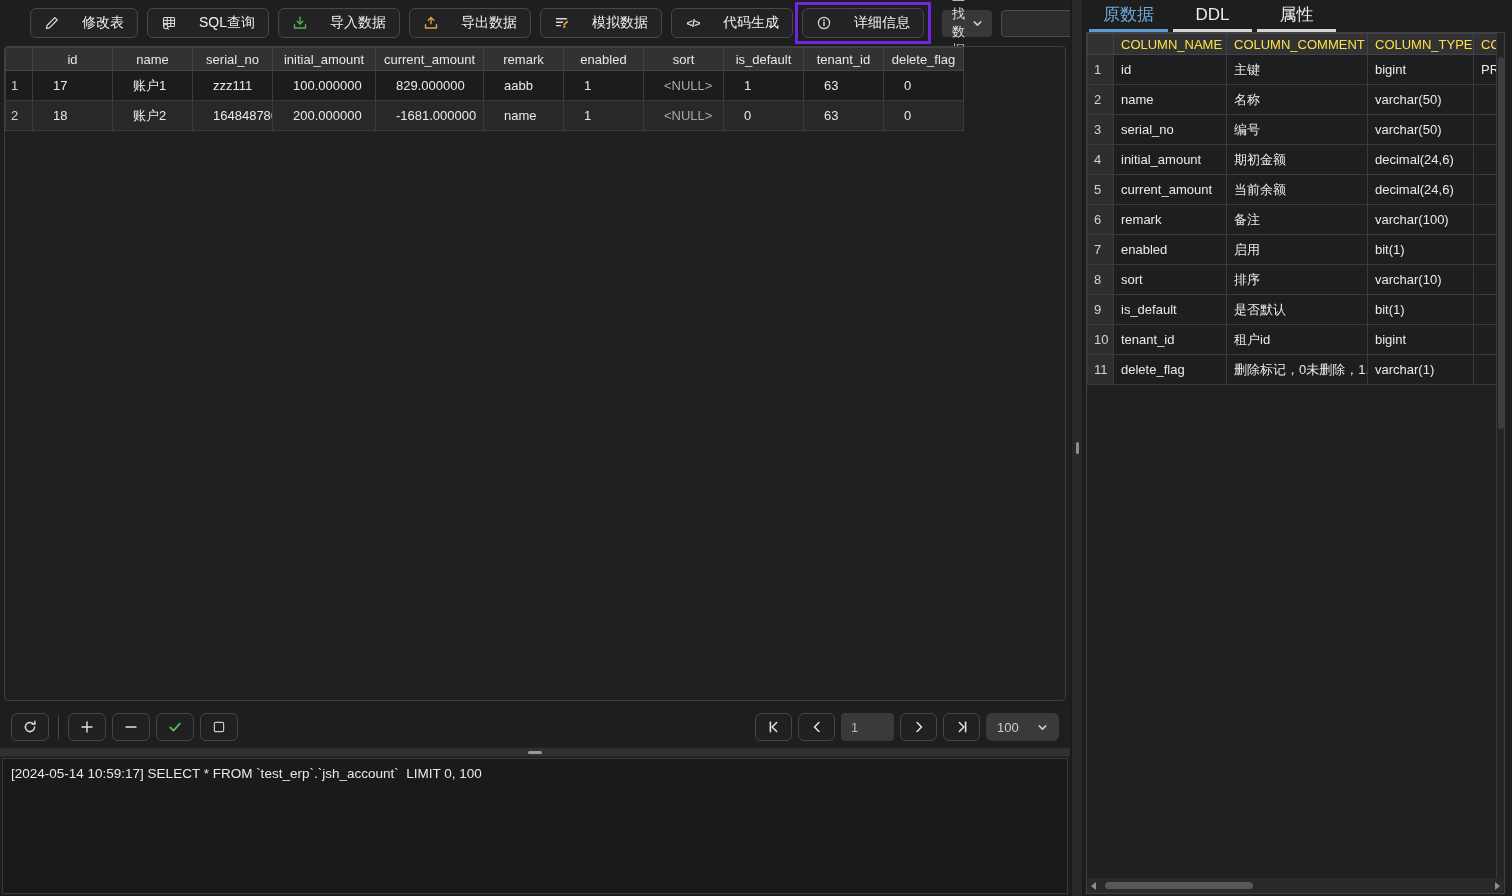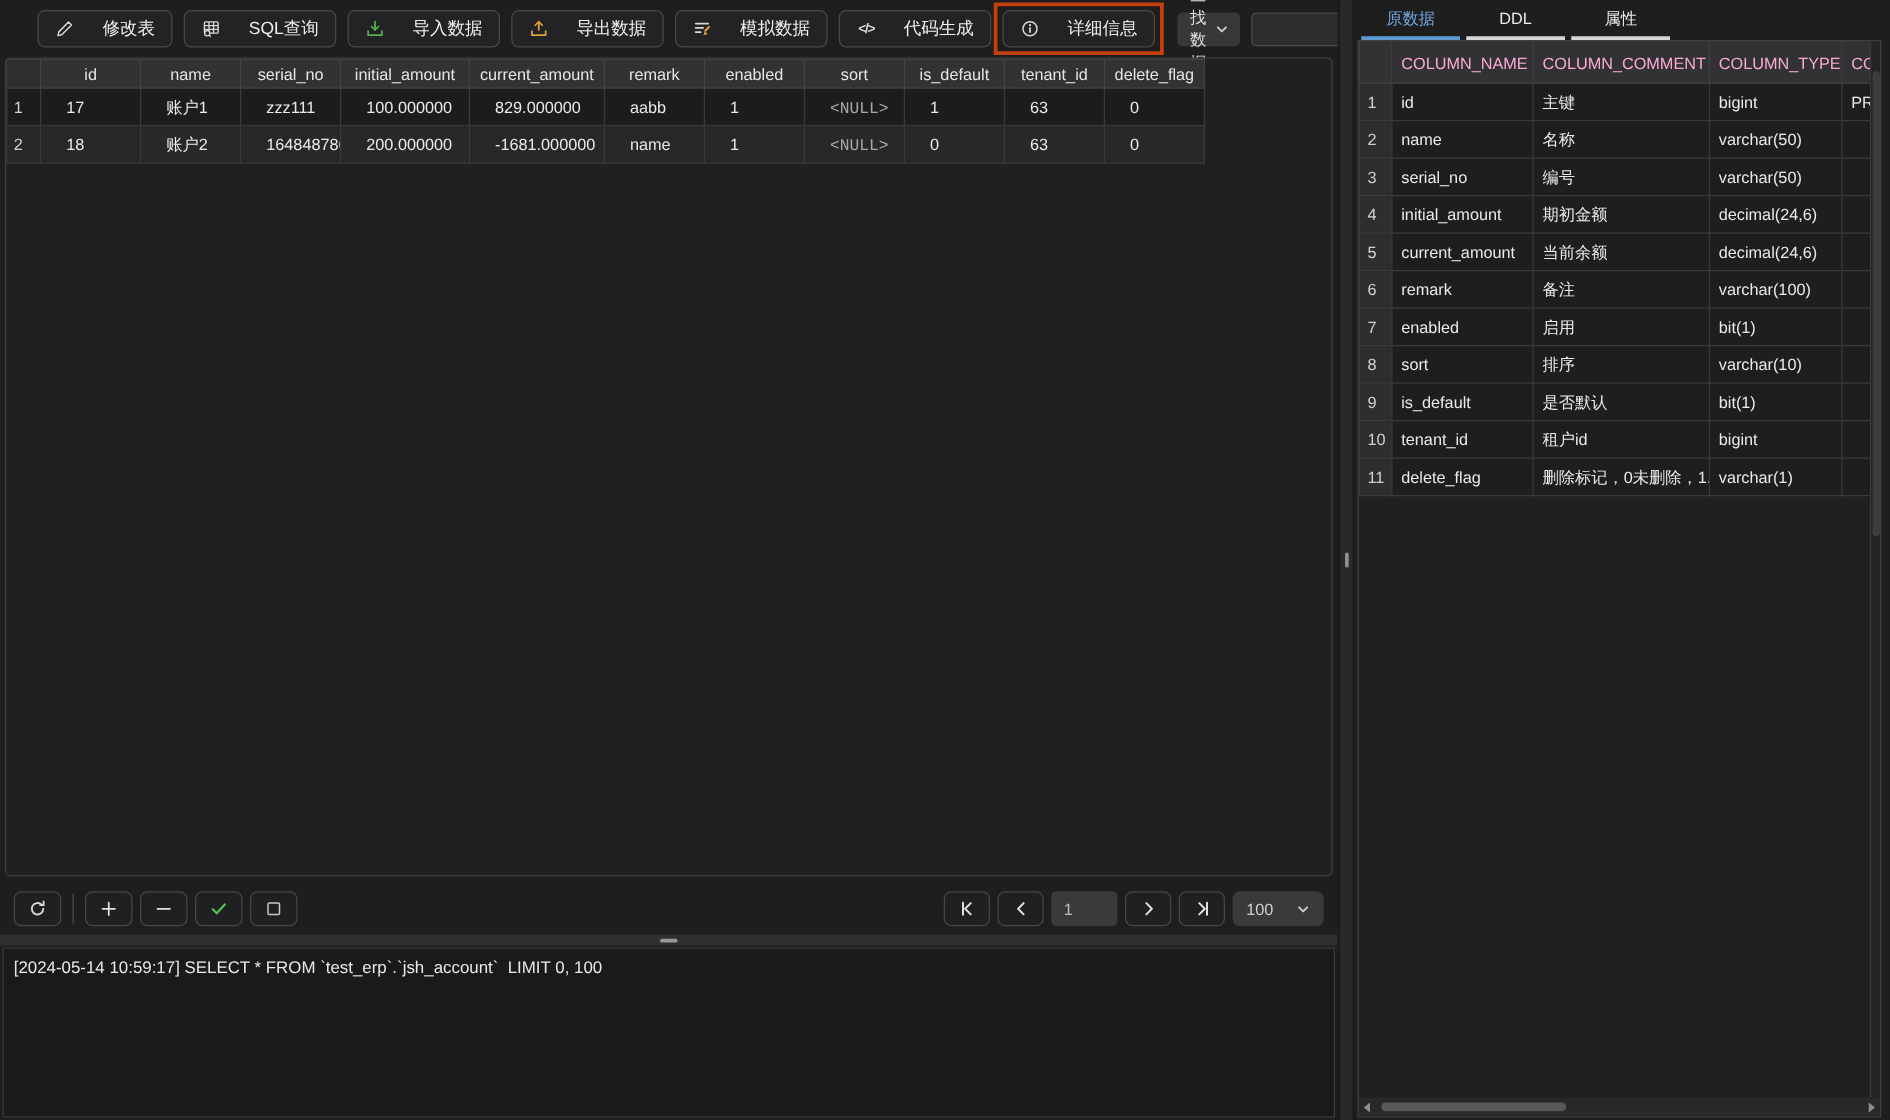--- a/index.html
+++ b/index.html
@@ -11,21 +11,21 @@
   .left-section { position:absolute; left:0; top:0; width:1070px; height:896px; background:#1e1e1f; }
 
   .toolbar { position:absolute; left:0; top:0; width:1070px; height:46px;
     display:flex; align-items:center; padding:0 8px 0 30px; gap:9px; }
   .tbtn { height:30px; display:inline-flex; align-items:center; gap:22px; padding:0 13px;
     background:#232325; border:1px solid #48484b; border-radius:6px; color:#f0f0f0;
     font-size:14px; font-family:inherit; cursor:pointer; white-space:nowrap; }
   .tbtn-icon { display:inline-flex; width:16px; height:16px; align-items:center; justify-content:center; }
   .tbtn-icon svg { width:16px; height:16px; }
   .code-glyph { font-size:11px; font-weight:bold; color:#d8d8d8; letter-spacing:-1px; }
-  .red-box { display:inline-flex; border:3px solid #c2410c; padding:3px 4px; margin:-6px -7px; }
+  .red-box { display:inline-flex; border:3px solid #6d28d9; padding:3px 4px; margin:-6px -7px; }
   .toolbar-spacer { flex:1; }
   .find-dropdown { height:27px; display:inline-flex; align-items:center; gap:6px; padding:0 8px 0 10px;
     background:#38383a; border-radius:4px; color:#e0e0e0; font-size:13px; cursor:pointer; }
   .dd-chevron { display:inline-flex; } .dd-chevron svg { width:13px; height:13px; }
   .search-input { width:150px; height:27px; background:#2d2d2f; border:1px solid #4b4b4e;
     border-radius:4px; color:#e8e8e8; padding:0 8px; font-family:inherit; font-size:13px; outline:none; }
   .ab-btn { width:35px; height:29px; background:transparent; border:1px solid #8a8a8c; border-radius:6px;
     color:#ffffff; font-size:14px; font-family:inherit; cursor:pointer; margin-right:6px; }
 
   
@@ -33,21 +33,21 @@
     border:1px solid #3f3f42; border-radius:4px; background:#202022; overflow:hidden; }
   table.main-grid { border-collapse:collapse; table-layout:fixed; width:958px; }
   .main-grid th { height:23px; background:#323234; border:1px solid #434346; color:#e6e6e6;
     font-weight:normal; font-size:13px; text-align:center; overflow:hidden; white-space:nowrap; }
   .main-grid td { height:30px; border:1px solid #3a3a3d; padding:0 20px; font-size:13px;
     color:#eaeaea; overflow:hidden; white-space:nowrap; }
   .main-grid tr.row-odd td { background:#1c1c1e; }
   .main-grid tr.row-even td { background:#28282a; }
   .main-grid td.rownum { background:#2f2f31; color:#d2d2d2; padding:0 5px; }
   .main-grid th.rownum { background:#2f2f31; }
-  .null-val { color:#a8a8a8;font-family:Liberation Mono, monospace; }
+  .null-val { color:#a8a8a8; }
 
   
   .bottom-toolbar { position:absolute; left:0; top:706px; width:1070px; height:42px;
     display:flex; align-items:center; padding:0 11px; gap:6px; }
   .abtn { width:38px; height:28px; background:#202022; border:1px solid #46464a; border-radius:6px;
     display:inline-flex; align-items:center; justify-content:center; cursor:pointer; color:#e0e0e0; }
   .abtn svg { width:16px; height:16px; }
   .act-divider { width:1px; height:24px; background:#4a4a4d; margin:0 3px; }
   .bt-spacer { flex:1; }
   .page-input { width:53px; height:28px; background:#3a3a3d; border:none; border-radius:4px;
@@ -66,28 +66,28 @@
   .v-handle { width:3px; height:12px; border-radius:2px; background:#8e8e8e; }
 
   
   .log-panel { position:absolute; left:2px; top:758px; width:1066px; height:136px;
     background:#1a1a1c; border:1px solid #39393c; padding:5px 8px; }
   .log-line { white-space:pre; font-size:13.5px; color:#e9e9e9; line-height:19px; }
 
   
   .right-panel { position:absolute; left:1084px; top:0; width:428px; height:896px; background:#1e1e1f; }
   .tabs { height:32px; display:flex; align-items:stretch; padding-left:5px; gap:5px; }
-  .tab { width:79px; display:flex; align-items:center; justify-content:center; font-size:13px;
+  .tab { width:79px; display:flex; align-items:center; justify-content:center; font-size:17px;
     color:#ececec; border-bottom:3px solid #d6d6d6; cursor:pointer; }
   .tab.active { color:#6fa8dc; border-bottom-color:#5f9bd0; }
 
   .right-grid-wrap { position:absolute; left:2px; top:32px; width:419px; height:862px;
     border:1px solid #3f3f42; background:#202022; overflow:hidden; }
   table.right-grid { border-collapse:collapse; table-layout:fixed; width:445px; }
-  .right-grid th { height:33px; background:#323234; border:1px solid #434346; color:#f9a8d4;
+  .right-grid th { height:21px; background:#323234; border:1px solid #434346; color:#fde047;
     font-weight:normal; font-size:13px; text-align:left; padding:0 7px; overflow:hidden; white-space:nowrap; }
   .right-grid th.rownum { padding:0; }
   .right-grid td { height:30px; background:#1e1e20; border:1px solid #3a3a3d; padding:0 7px;
     font-size:13px; color:#eaeaea; overflow:hidden; white-space:nowrap; }
   .right-grid td.rownum { background:#2e2e30; color:#d2d2d2; padding:0 6px; }
 
   .v-scrollbar { position:absolute; right:0; top:0; width:8px; height:845px; background:#242427;
     border-left:1px solid #39393c; }
   .v-thumb { position:absolute; left:1px; top:24px; width:6px; height:372px; background:#3d3d40; border-radius:3px; }
   .h-scrollbar { position:absolute; left:0; bottom:0; width:417px; height:15px; background:#29292b;

